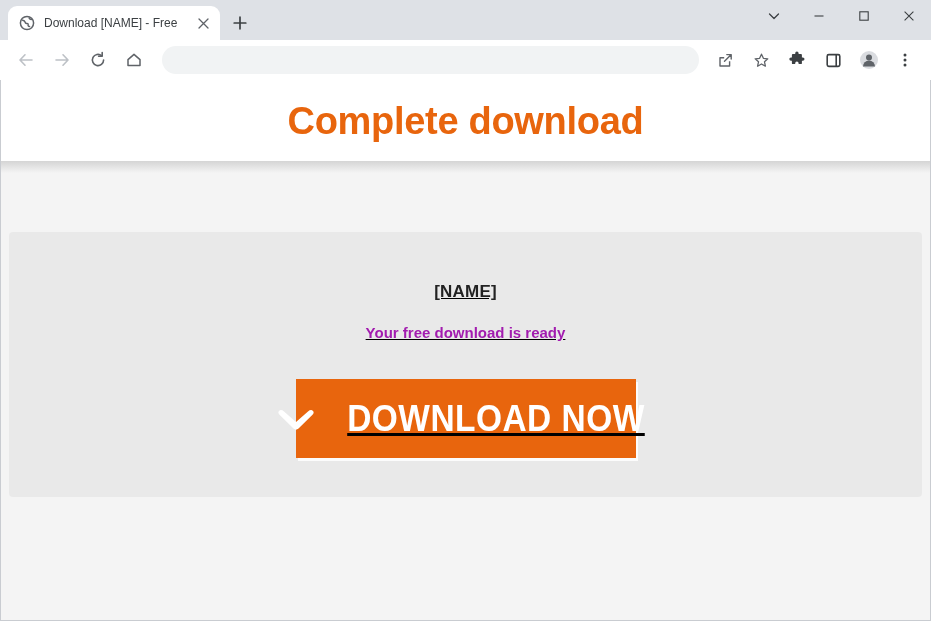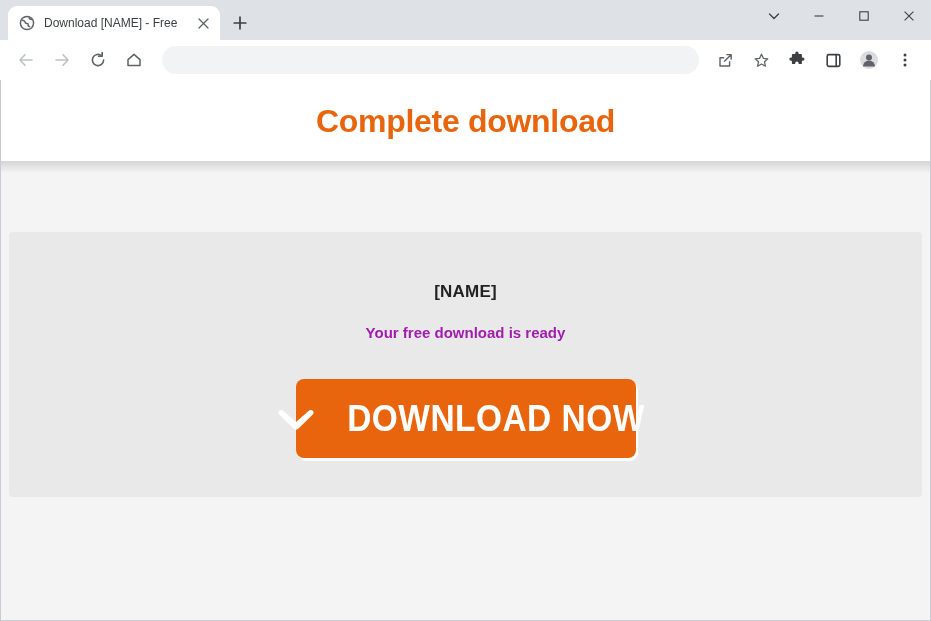--- a/index.html
+++ b/index.html
@@ -154,33 +154,34 @@
     height: 81px;
     display: flex;
     align-items: center;
     justify-content: center;
     position: relative;
   }
   .page-header h1 {
     margin: 0;
     font-family: "Liberation Sans", sans-serif;
     font-weight: bold;
-    font-size: 32px;
+    font-size: 38px;
     color: #e8650d;
     letter-spacing: -0.3px;
     line-height: 1;
   }
   .header-shadow {
     height: 12px;
     background: linear-gradient(to bottom, rgba(140,140,140,0.30), rgba(140,140,140,0.0));
     flex: none;
   }
 
   .page-body {
     padding: 0;
+    text-decoration: underline;
   }
 
   .card {
     margin: 59px 8px 0 8px;
     background: #e9e9e9;
     border-radius: 4px;
     height: 265px;
     box-sizing: border-box;
     display: flex;
     flex-direction: column;
@@ -199,21 +200,21 @@
     font-weight: bold;
     color: #a21caf;
   }
 
   .dl-button {
     margin-top: 38px;
     width: 340px;
     height: 79px;
     background: #e8650d;
     border: none;
-    border-radius: 8px;
+    border-radius: 0;
     display: flex;
     align-items: center;
     justify-content: center;
     gap: 20px;
     cursor: pointer;
     box-shadow: 2px 3px 0 rgba(255,255,255,0.85);
     padding: 0;
   }
   .dl-chevron {
     width: 40px;

